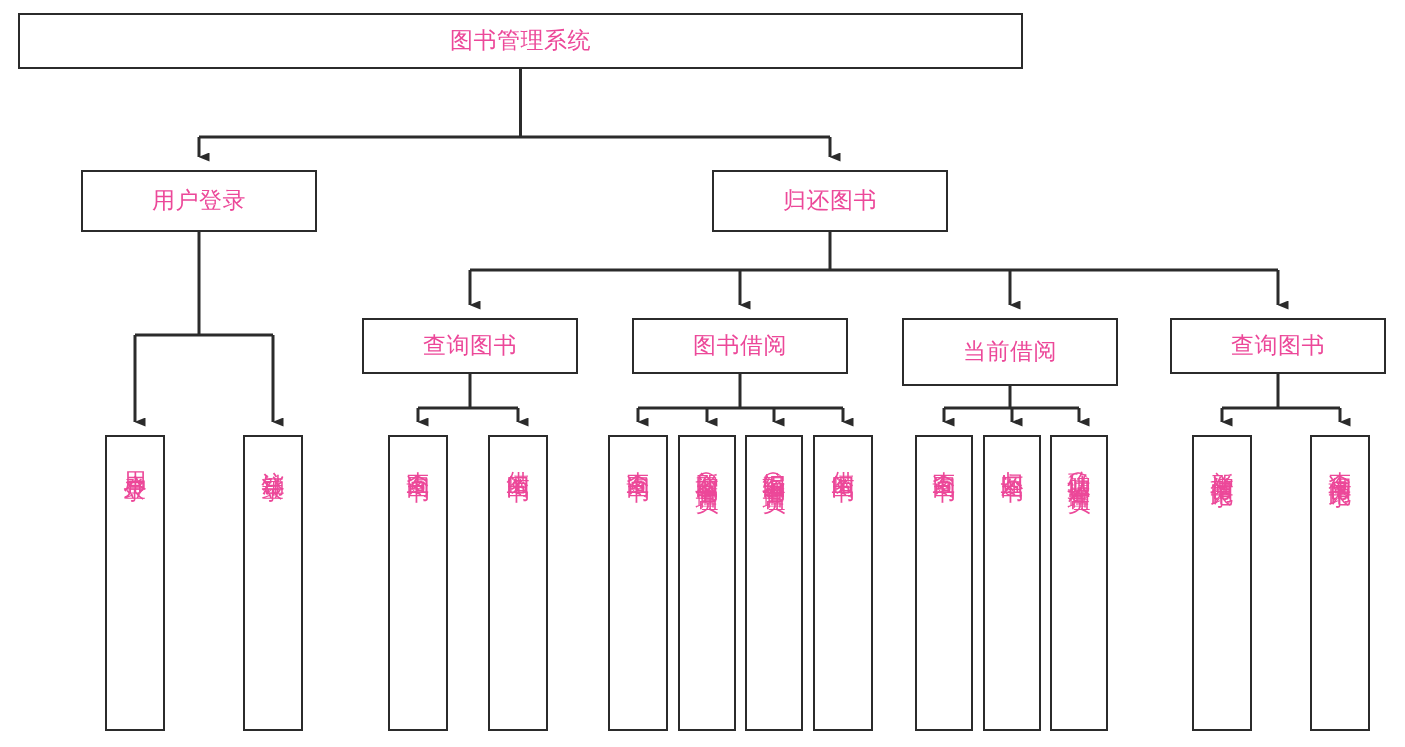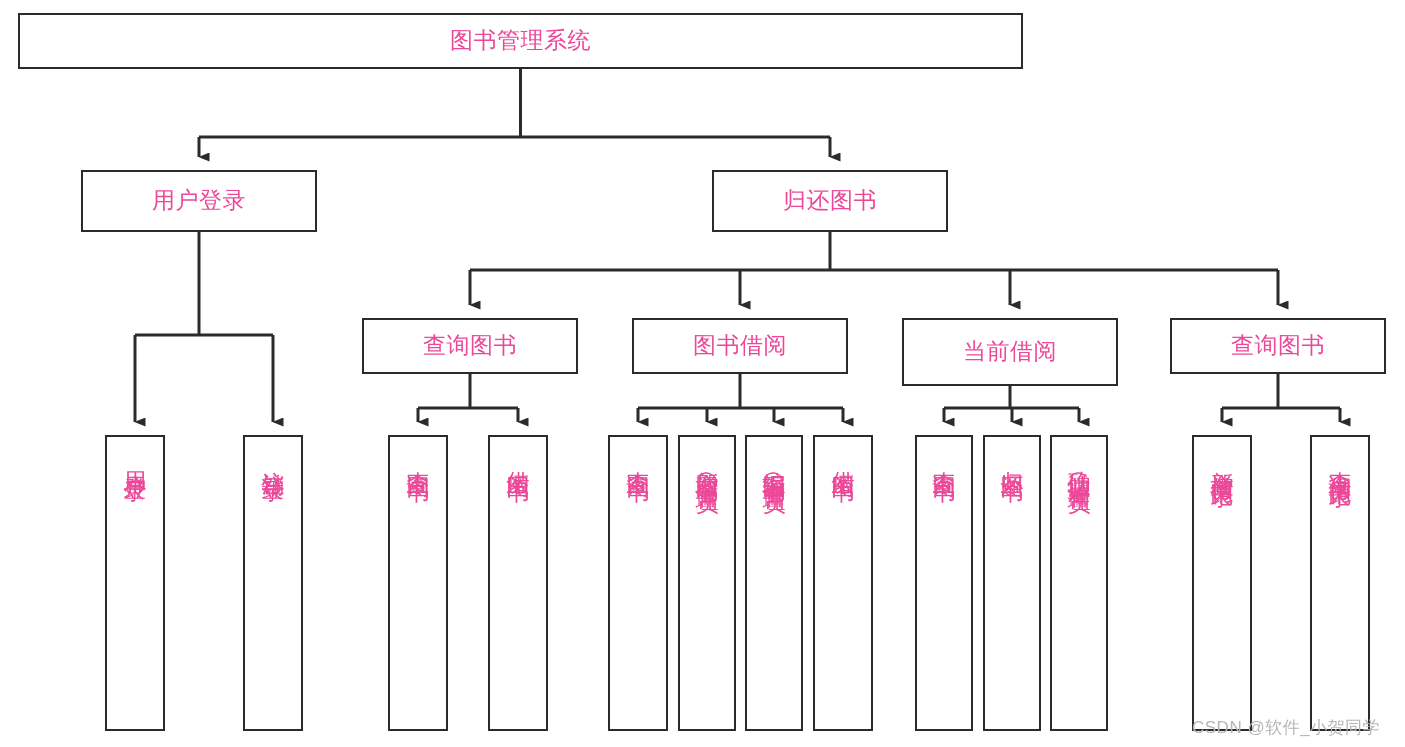--- a/index.html
+++ b/index.html
@@ -165,15 +165,14 @@
         <span class="vlabel">确认归还（管理员）</span>
       </div>
       <div class="node vert" style="left: 1192px; top: 435px; width: 60px; height: 296px;">
         <span class="vlabel">新增借阅记录</span>
       </div>
       <div class="node vert" style="left: 1310px; top: 435px; width: 60px; height: 296px;">
         <span class="vlabel">查询借阅记录</span>
       </div>
     </div>
 
-  <div class="watermark" style="left: 1192px; top: 716px;">CSDN @软件_小贺同学</div>
 
 </div>
 
 </body></html>

